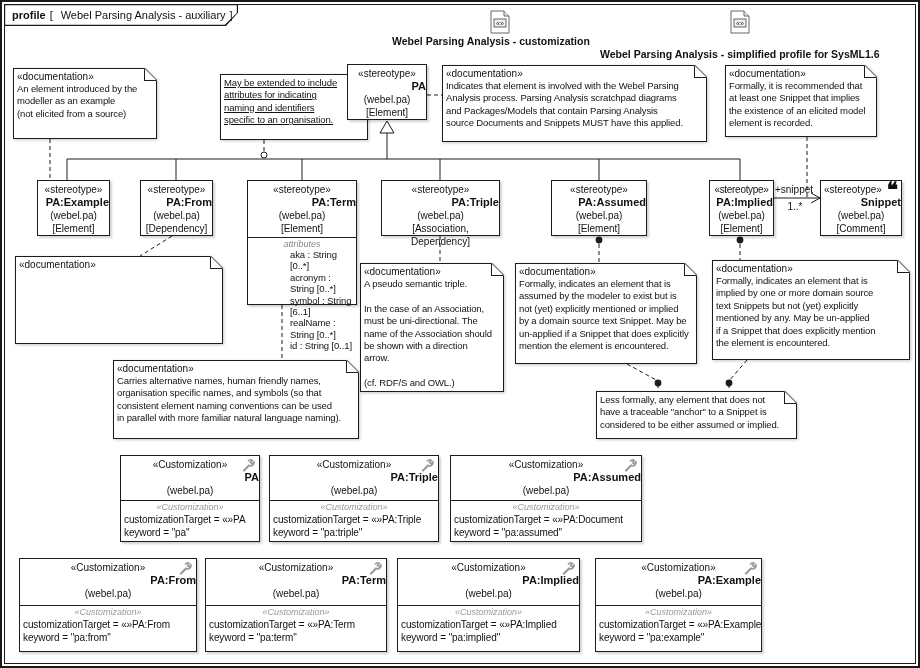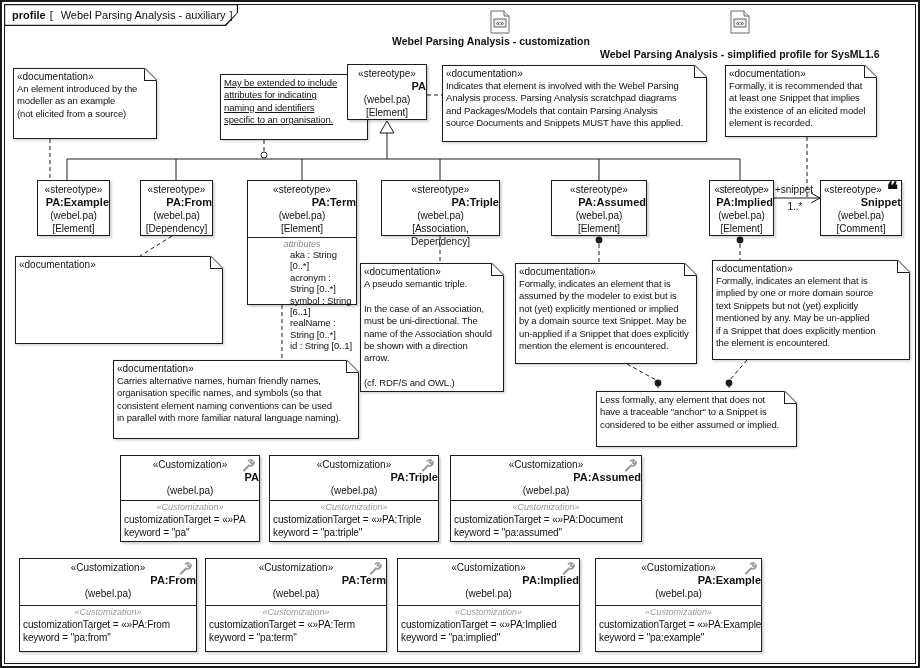--- a/index.html
+++ b/index.html
@@ -246,21 +246,21 @@
       <div class="note-header">«documentation»</div>
       <div class="note-body">Formally, indicates an element that is
 implied by one or more domain source
 text Snippets but not (yet) explicitly
 mentioned by any. May be un-applied
 if a Snippet that does explicitly mention
 the element is encountered.</div>
     </div>
   </div>
 
-  <div class="note" style="left:594px; top:389px; width:201px; height:56px;">
+  <div class="note" style="left:594px; top:389px; width:201px; height:48px;">
     <div class="note-bg"></div>
       <div class="note-fg"></div>
       <div class="note-fold"></div>
     <div class="note-content">
       <div class="note-body">Less formally, any element that does not
 have a traceable "anchor" to a Snippet is
 considered to be either assumed or implied.</div>
     </div>
   </div>
 

